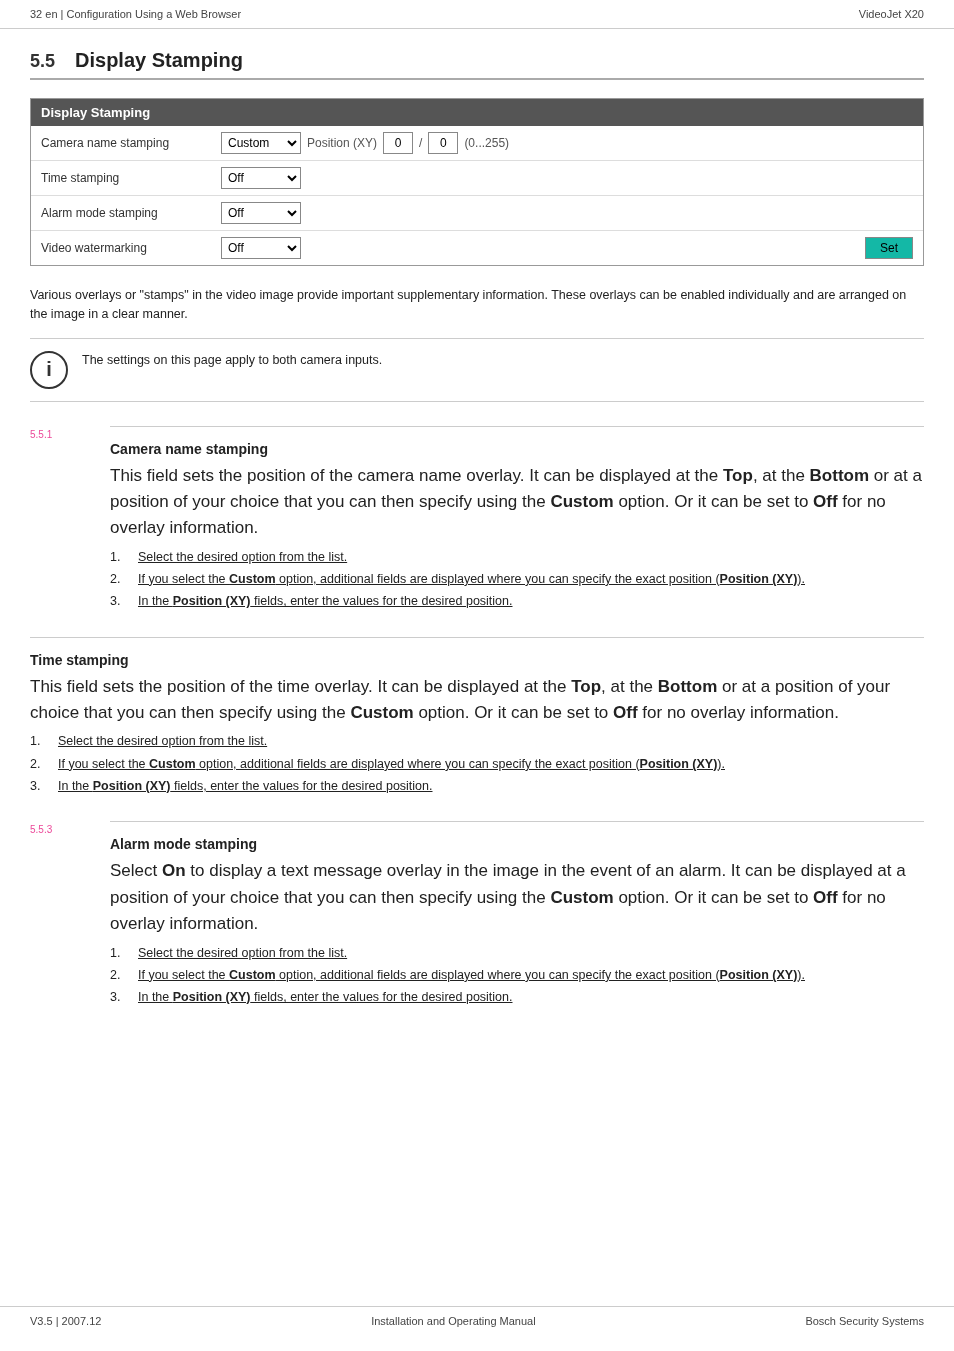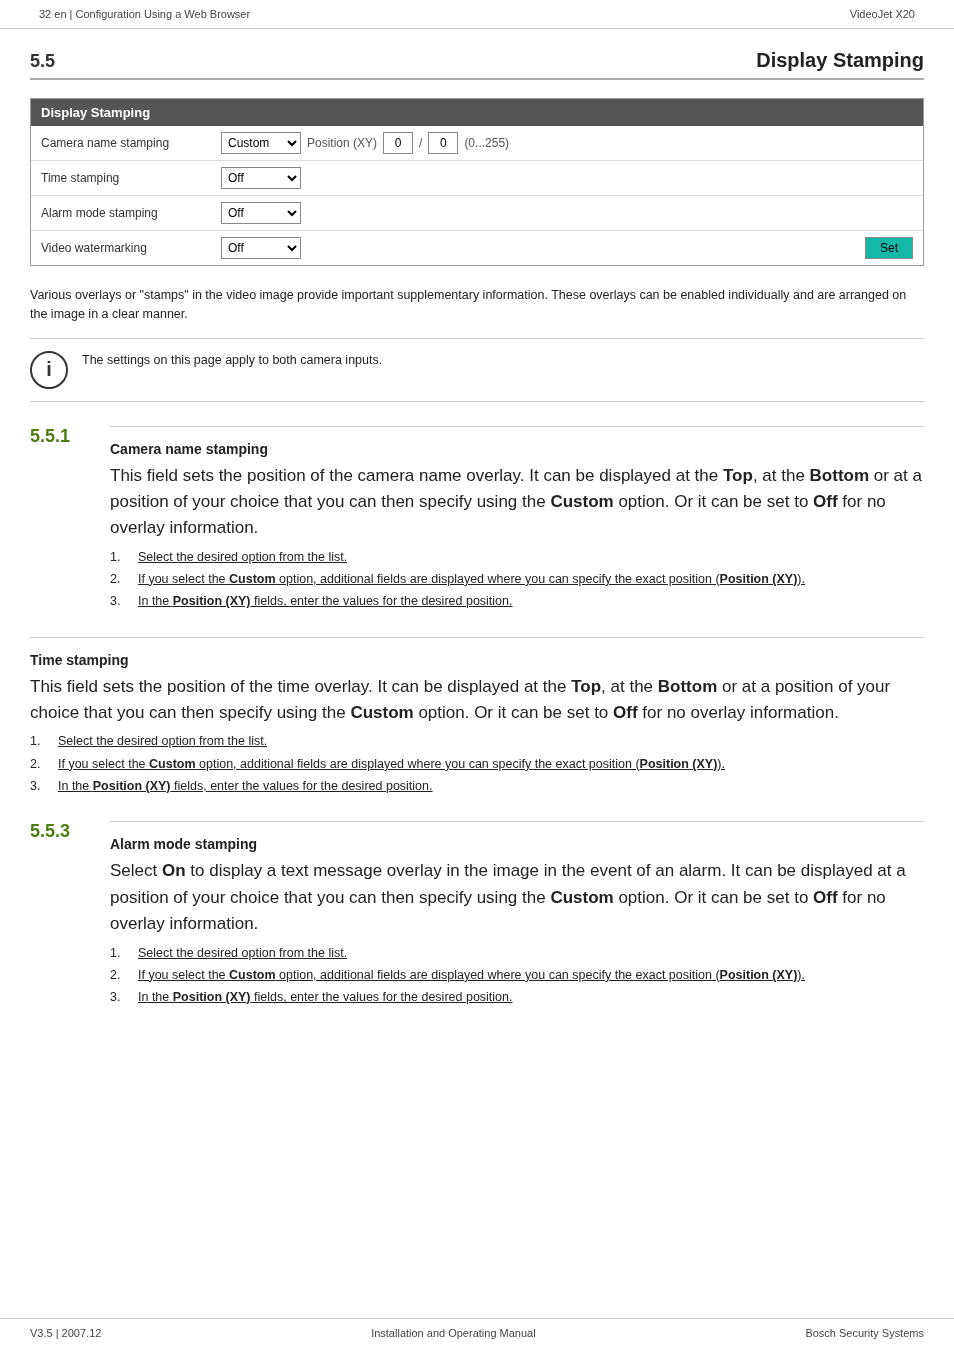--- a/index.html
+++ b/index.html
@@ -18,55 +18,54 @@
       min-height: 1351px;
       background: #fff;
       position: relative;
     }
 
     
     .page-header {
       display: flex;
       justify-content: space-between;
       align-items: center;
-      padding: 8px 39px;
+      padding: 8px 30px;
       border-bottom: 1px solid #ccc;
       font-size: 11px;
       color: #444;
     }
 
     
     .page-footer {
       display: flex;
       justify-content: space-between;
       align-items: center;
       padding: 8px 30px;
       border-top: 1px solid #ccc;
       font-size: 11px;
       color: #444;
       position: absolute;
-      bottom: 4px;
+      bottom: 16px;
       left: 0;
       right: 0;
     }
 
     
     .content {
       padding: 20px 30px 60px 30px;
     }
 
     
     .section-heading {
       display: flex;
       align-items: baseline;
       gap: 20px;
       margin-bottom: 18px;
       border-bottom: 2px solid #aaa;
       padding-bottom: 6px;
-      justify-content: space-between;
     }
     .section-number {
       font-size: 18px;
       font-weight: bold;
       color: #333;
     }
     .section-title {
       font-size: 20px;
       font-weight: bold;
       color: #222;
@@ -196,23 +195,23 @@
     .subsection {
       display: flex;
       gap: 0;
       margin-bottom: 22px;
     }
     .subsection-num-col {
       width: 80px;
       flex-shrink: 0;
     }
     .subsection-num {
-      font-size: 18px;
-      font-weight: bold;
-      color: #4d7c0f;
+      font-size: 10px;
+      font-weight: normal;
+      color: #ec4899;
     }
     .subsection-content {
       flex: 1;
     }
     .subsection-title {
       font-size: 14px;
       font-weight: bold;
       color: #222;
       margin-bottom: 6px;
     }

